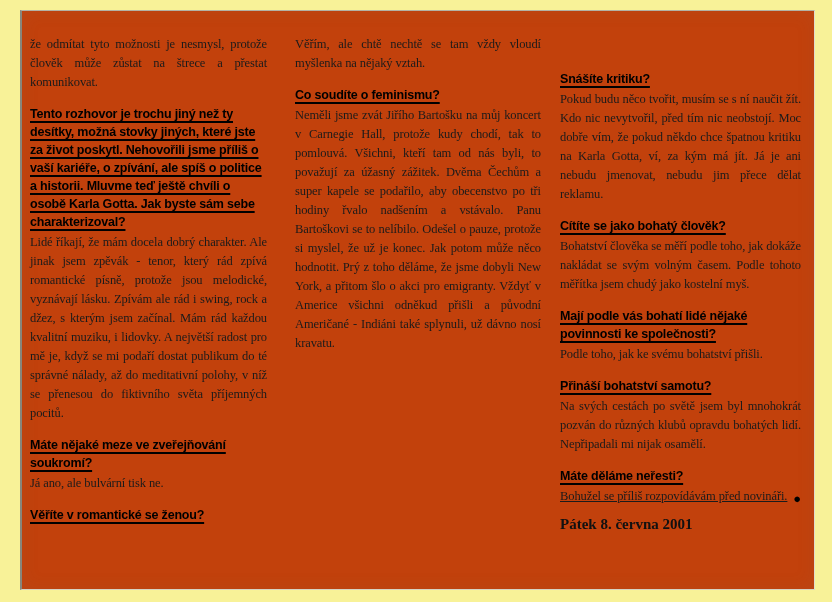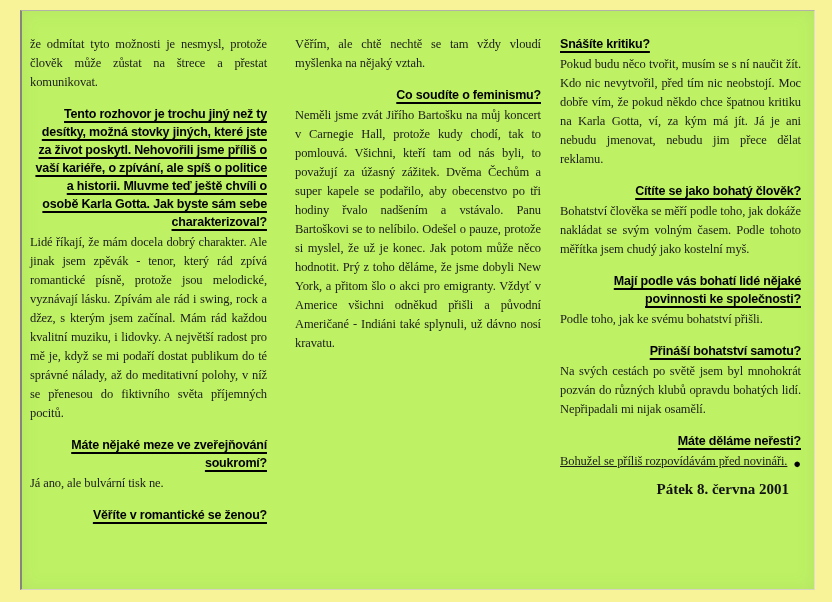--- a/index.html
+++ b/index.html
@@ -14,37 +14,37 @@
     position: relative;
     font-family: "Liberation Serif", serif;
   }
   .page {
     position: absolute;
     left: 20px;
     top: 10px;
     width: 795px;
     height: 580px;
     box-sizing: border-box;
-    background: #bef264;
+    background: #c2410c;
     border-left: 2px solid #87867c;
     border-top: 1px solid #b3b2a6;
     border-right: 1px solid #e0ddcd;
     border-bottom: 1px solid #d6d3c2;
     box-shadow: inset 0 0 18px rgba(120,120,105,0.10);
     padding: 24px 13px 6px 8px;
     overflow: hidden;
   }
   .columns {
     display: flex;
     align-items: flex-start;
   }
   .col        { box-sizing: border-box; }
   .col-left   { width: 238px; }
   .col-mid    { width: 247px; margin-left: 28px; }
-  .col-right  { width: 242px; margin-left: 19px; }
+  .col-right  { width: 242px; margin-left: 19px; margin-top: 35px; }
 
   p { margin: 0; }
 
   .a {
     font-family: "Liberation Serif", serif;
     font-size: 12.5px;
     line-height: 19px;
     color: #1b1b1b;
     text-align: justify;
     letter-spacing: -0.1px;
@@ -54,37 +54,36 @@
     font-weight: 700;
     font-size: 12.5px;
     line-height: 18px;
     color: #000;
     letter-spacing: -0.2px;
     text-decoration: underline;
     text-decoration-thickness: 1.5px;
     text-underline-offset: 3px;
     margin-bottom: 2px;
   }
-  .q:not(:first-child) { margin-top: 13px; text-align: right; }
+  .q:not(:first-child) { margin-top: 13px; }
 
   .end { position: relative; text-decoration: underline; }
   .end-dot {
     position: absolute;
     right: 0;
     bottom: 1px;
     font-size: 13px;
     line-height: 13px;
     color: #000;
   }
   .date {
     font-family: "Liberation Serif", serif;
     font-weight: 700;
     font-size: 15px;
     color: #111;
-    text-align: right;
     padding-right: 12px;
     margin-top: 10px;
   }
 </style>
 </head>
 <body>
 
 <div class="page">
   <div class="columns">
 

